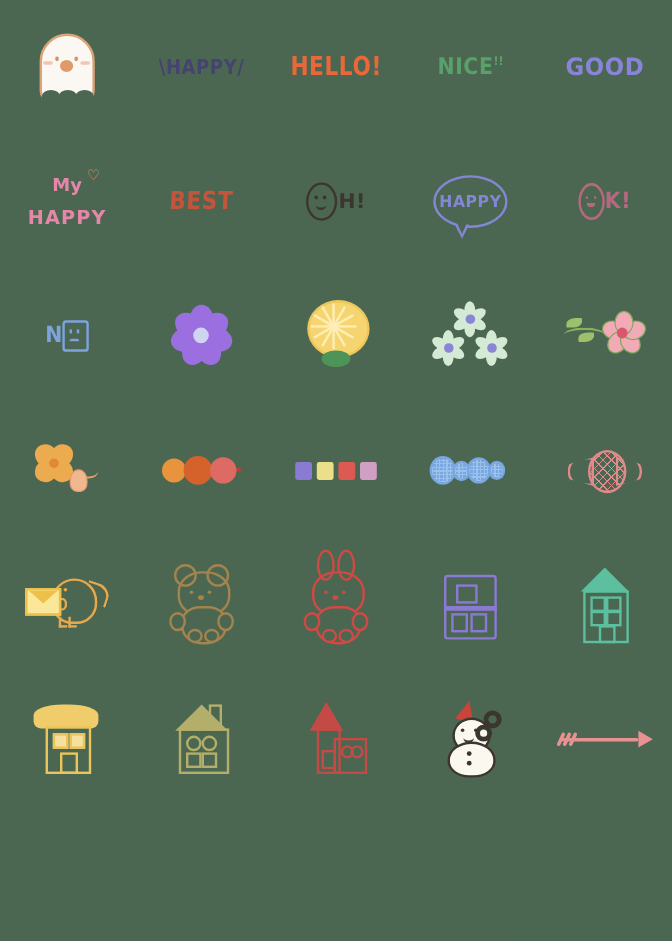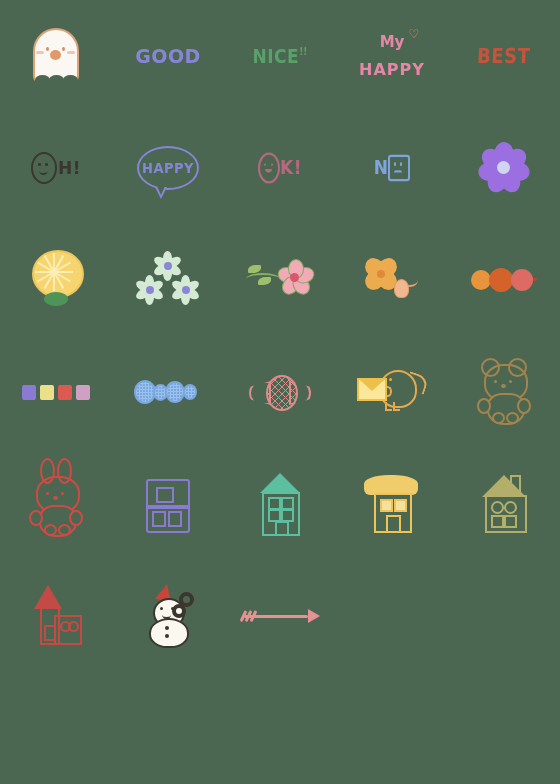--- a/index.html
+++ b/index.html
@@ -300,33 +300,45 @@
           <div class="eye r"></div>
         <div class="mouth"></div>
         <div class="foot f1"></div>
           <div class="foot f2"></div>
           <div class="foot f3"></div>
       </div>
 
     </div>
   </div>
 
-
-
-  <div class="cell">
-    <div class="art">
-      <div class="txt t-good">GOOD</div>
+  <div class="cell">
+    <div class="art">
+      <div class="txt t-happy">
+        <span class="slash">\</span><span>HAPPY</span><span class="slash">/</span>
+      </div>
+    </div>
+  </div>
+
+  <div class="cell">
+    <div class="art">
+      <div class="txt t-hello">HELLO!</div>
     </div>
   </div>
 
   <div class="cell">
     <div class="art">
       <div class="txt t-nice">
         <span>NICE</span><span class="sup">!!</span>
       </div>
+    </div>
+  </div>
+
+  <div class="cell">
+    <div class="art">
+      <div class="txt t-good">GOOD</div>
     </div>
   </div>
 
   <div class="cell">
     <div class="art">
       <div class="mydear">
         <div class="l1">
           <span>My</span>
           <span class="heart">♡</span>
         </div>

